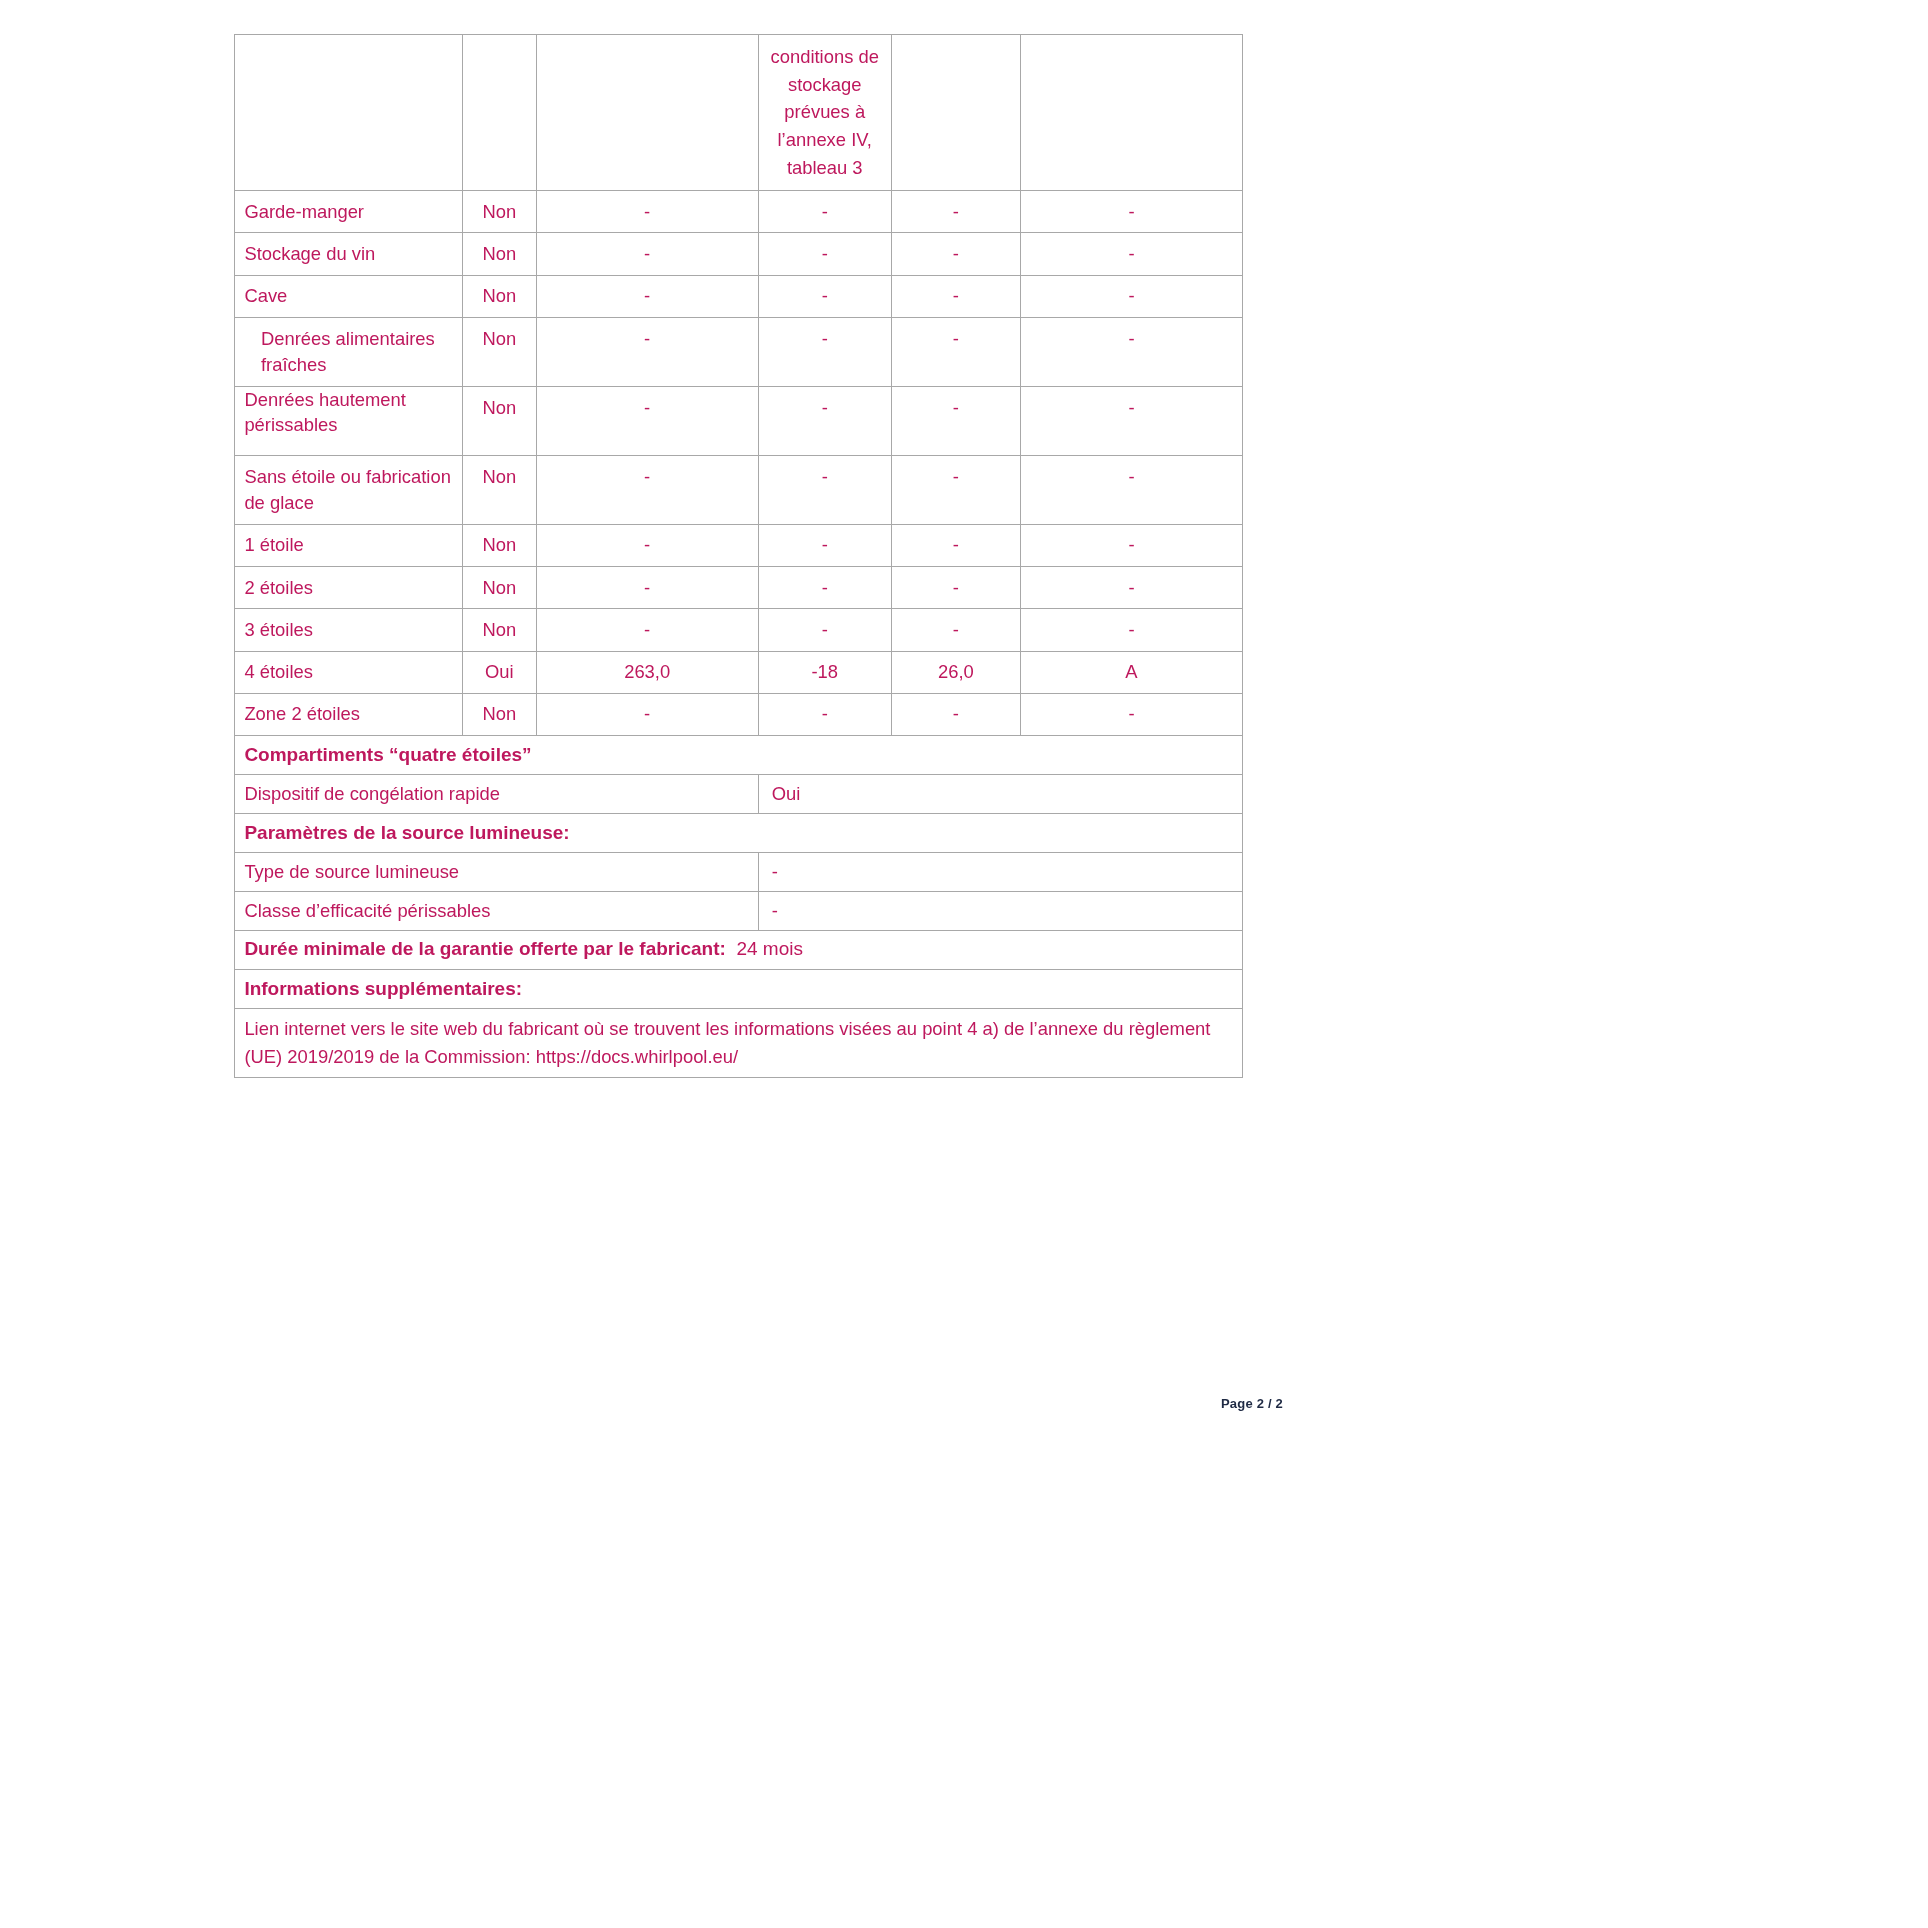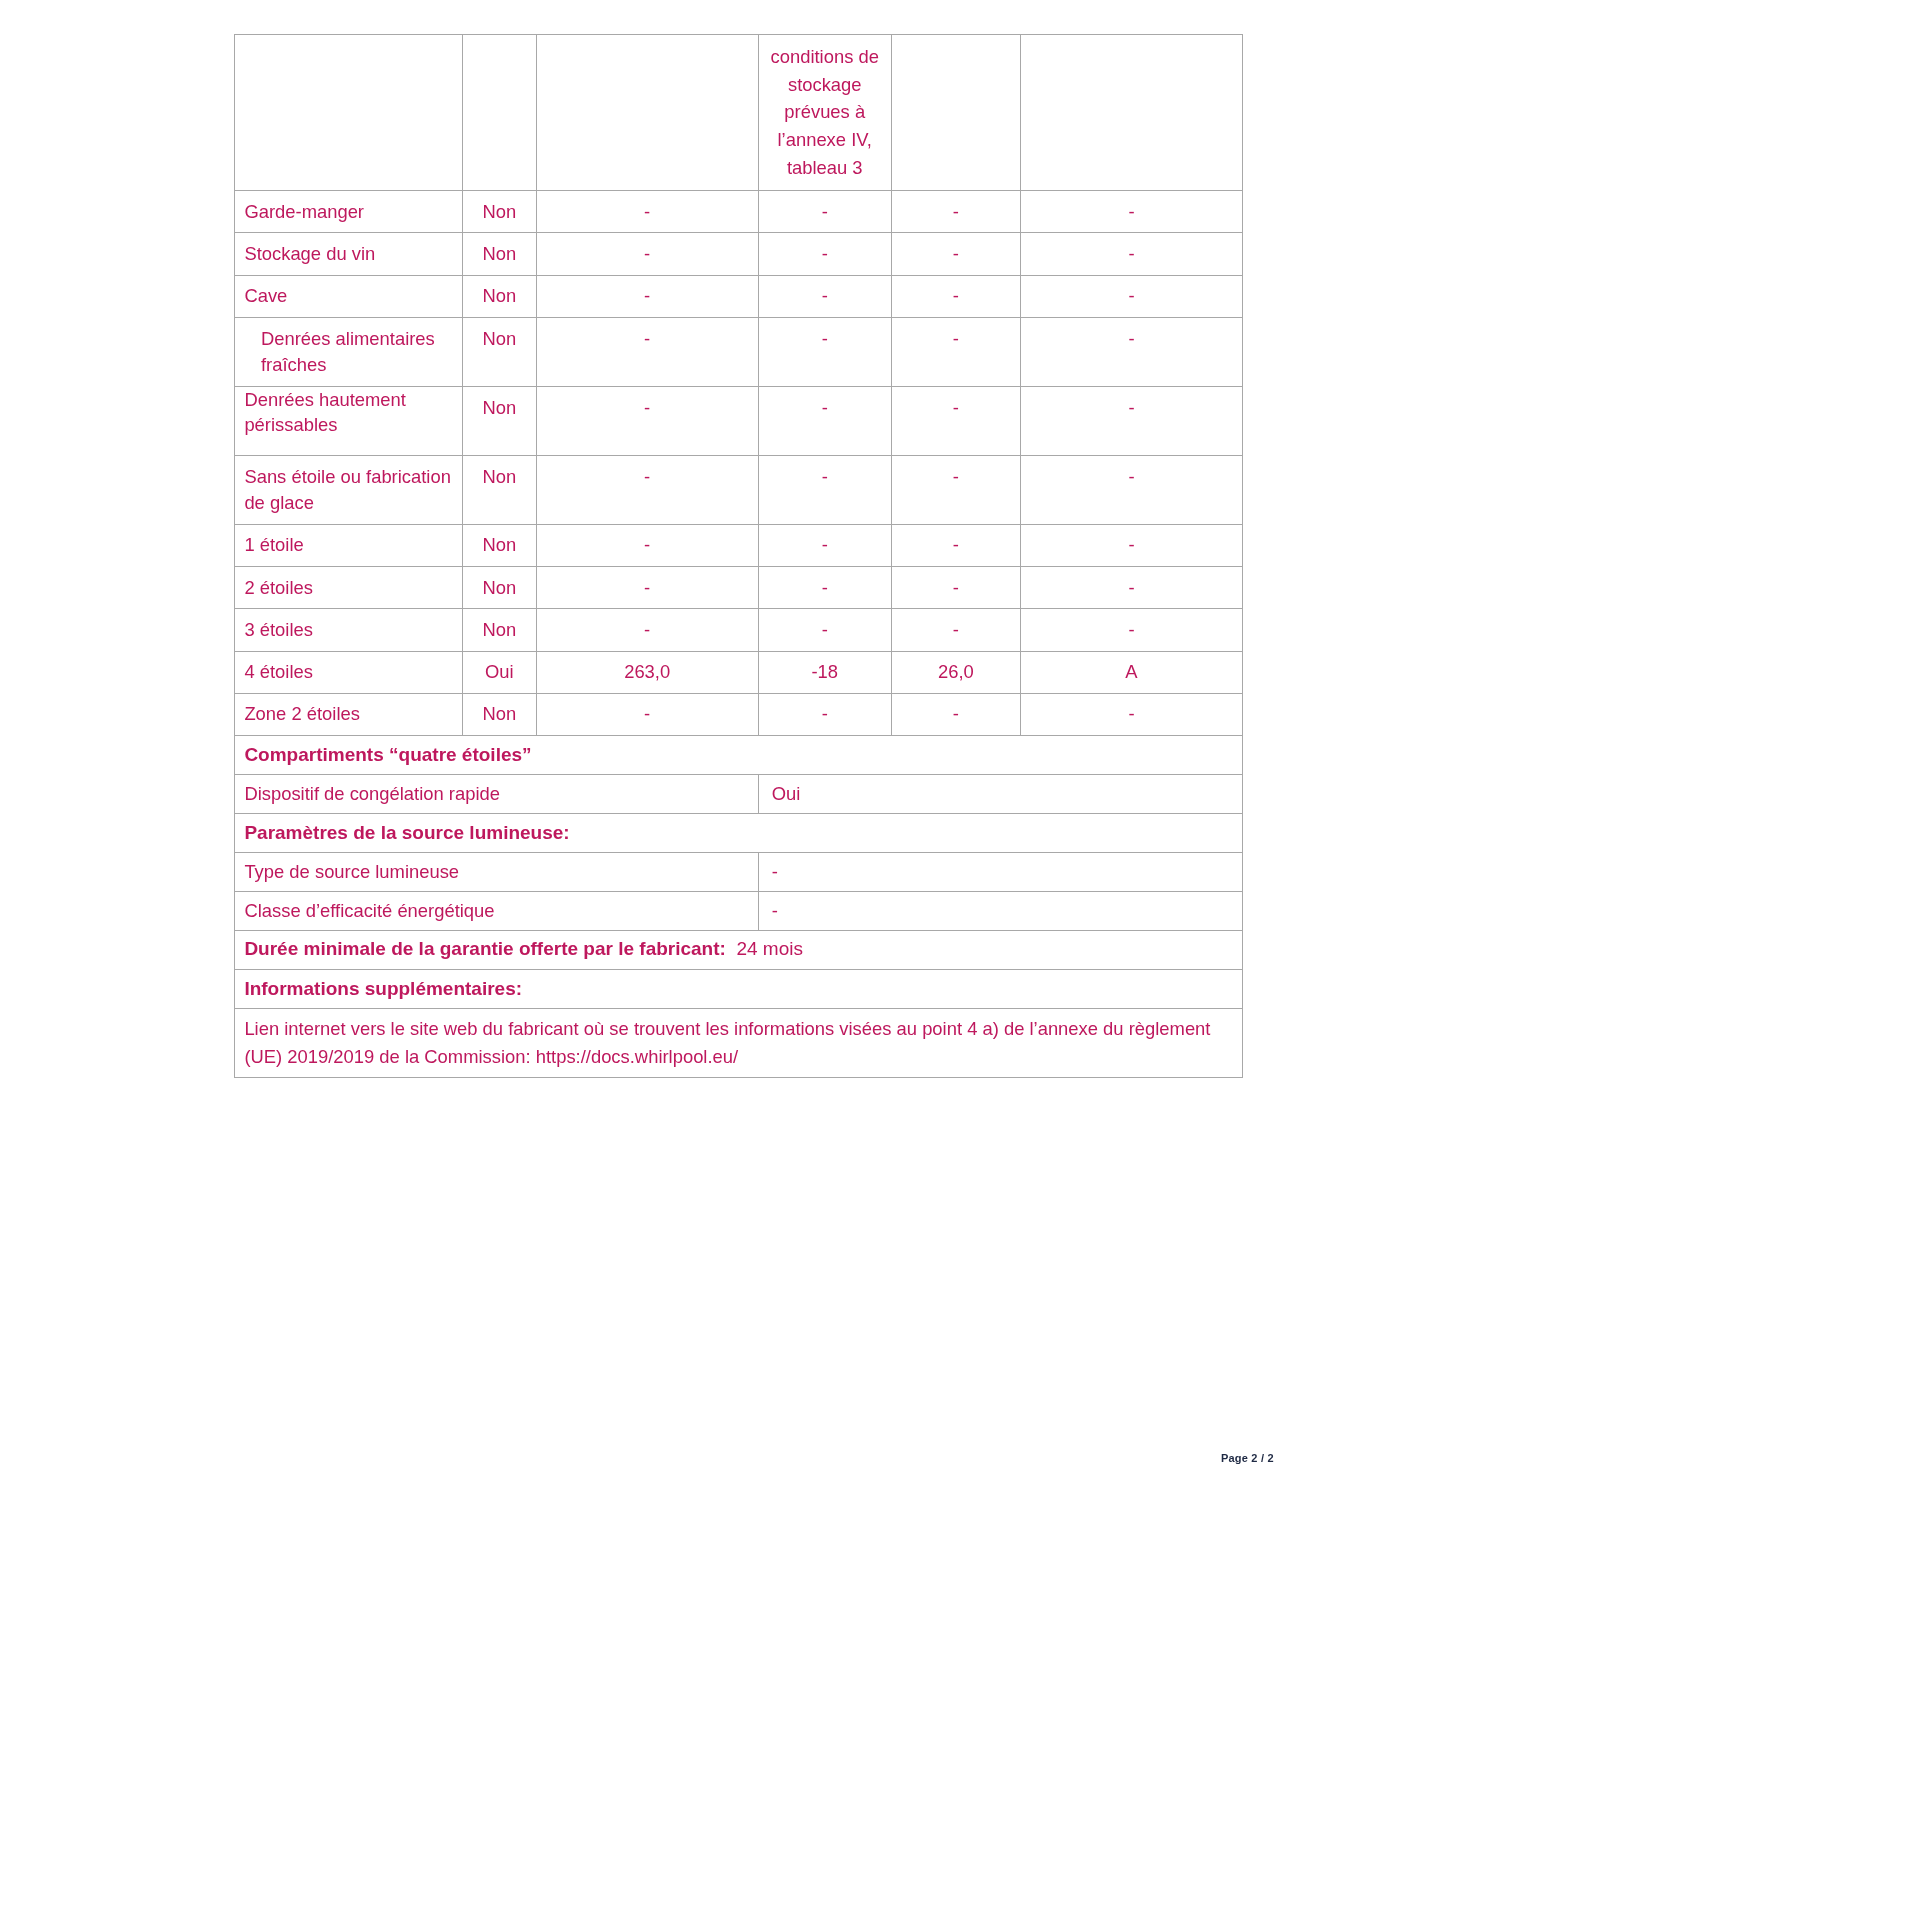--- a/index.html
+++ b/index.html
@@ -93,22 +93,22 @@
     line-height: 1.5;
     font-size: 18.4px;
     margin-left: 30px;
   }
 
   .dash { letter-spacing: 0; }
 
   .footer {
     position: absolute;
     left: 1182px;
-    top: 1452px;
-    font-size: 11px;
+    top: 1396px;
+    font-size: 13px;
     font-weight: bold;
     color: #1f2a44;
     letter-spacing: 0.2px;
     padding-left: 39px;
   }
 </style>
 </head>
 <body>
 
 <div class="page">
@@ -246,21 +246,21 @@
         <tr>
           <td colspan="6" class="bold-head left-pad">Paramètres de la source lumineuse:</td>
         </tr>
 
         <tr>
           <td colspan="3" class="sect-label left-pad">Type de source lumineuse</td>
           <td colspan="3" class="sect-label dash" style="text-align:left;padding-left:13px;">-</td>
         </tr>
 
         <tr>
-          <td colspan="3" class="sect-label left-pad">Classe d’efficacité énergétique</td>
+          <td colspan="3" class="sect-label left-pad">Classe d’efficacité périssables</td>
           <td colspan="3" class="sect-label dash" style="text-align:left;padding-left:13px;">-</td>
         </tr>
 
         <tr>
           <td colspan="6" class="bold-head left-pad">
             <span>Durée minimale de la garantie offerte par le fabricant:</span><span style="font-weight:normal;">&nbsp;&nbsp;</span><span style="font-weight:normal;">24 mois</span>
           </td>
         </tr>
 
         <tr>

